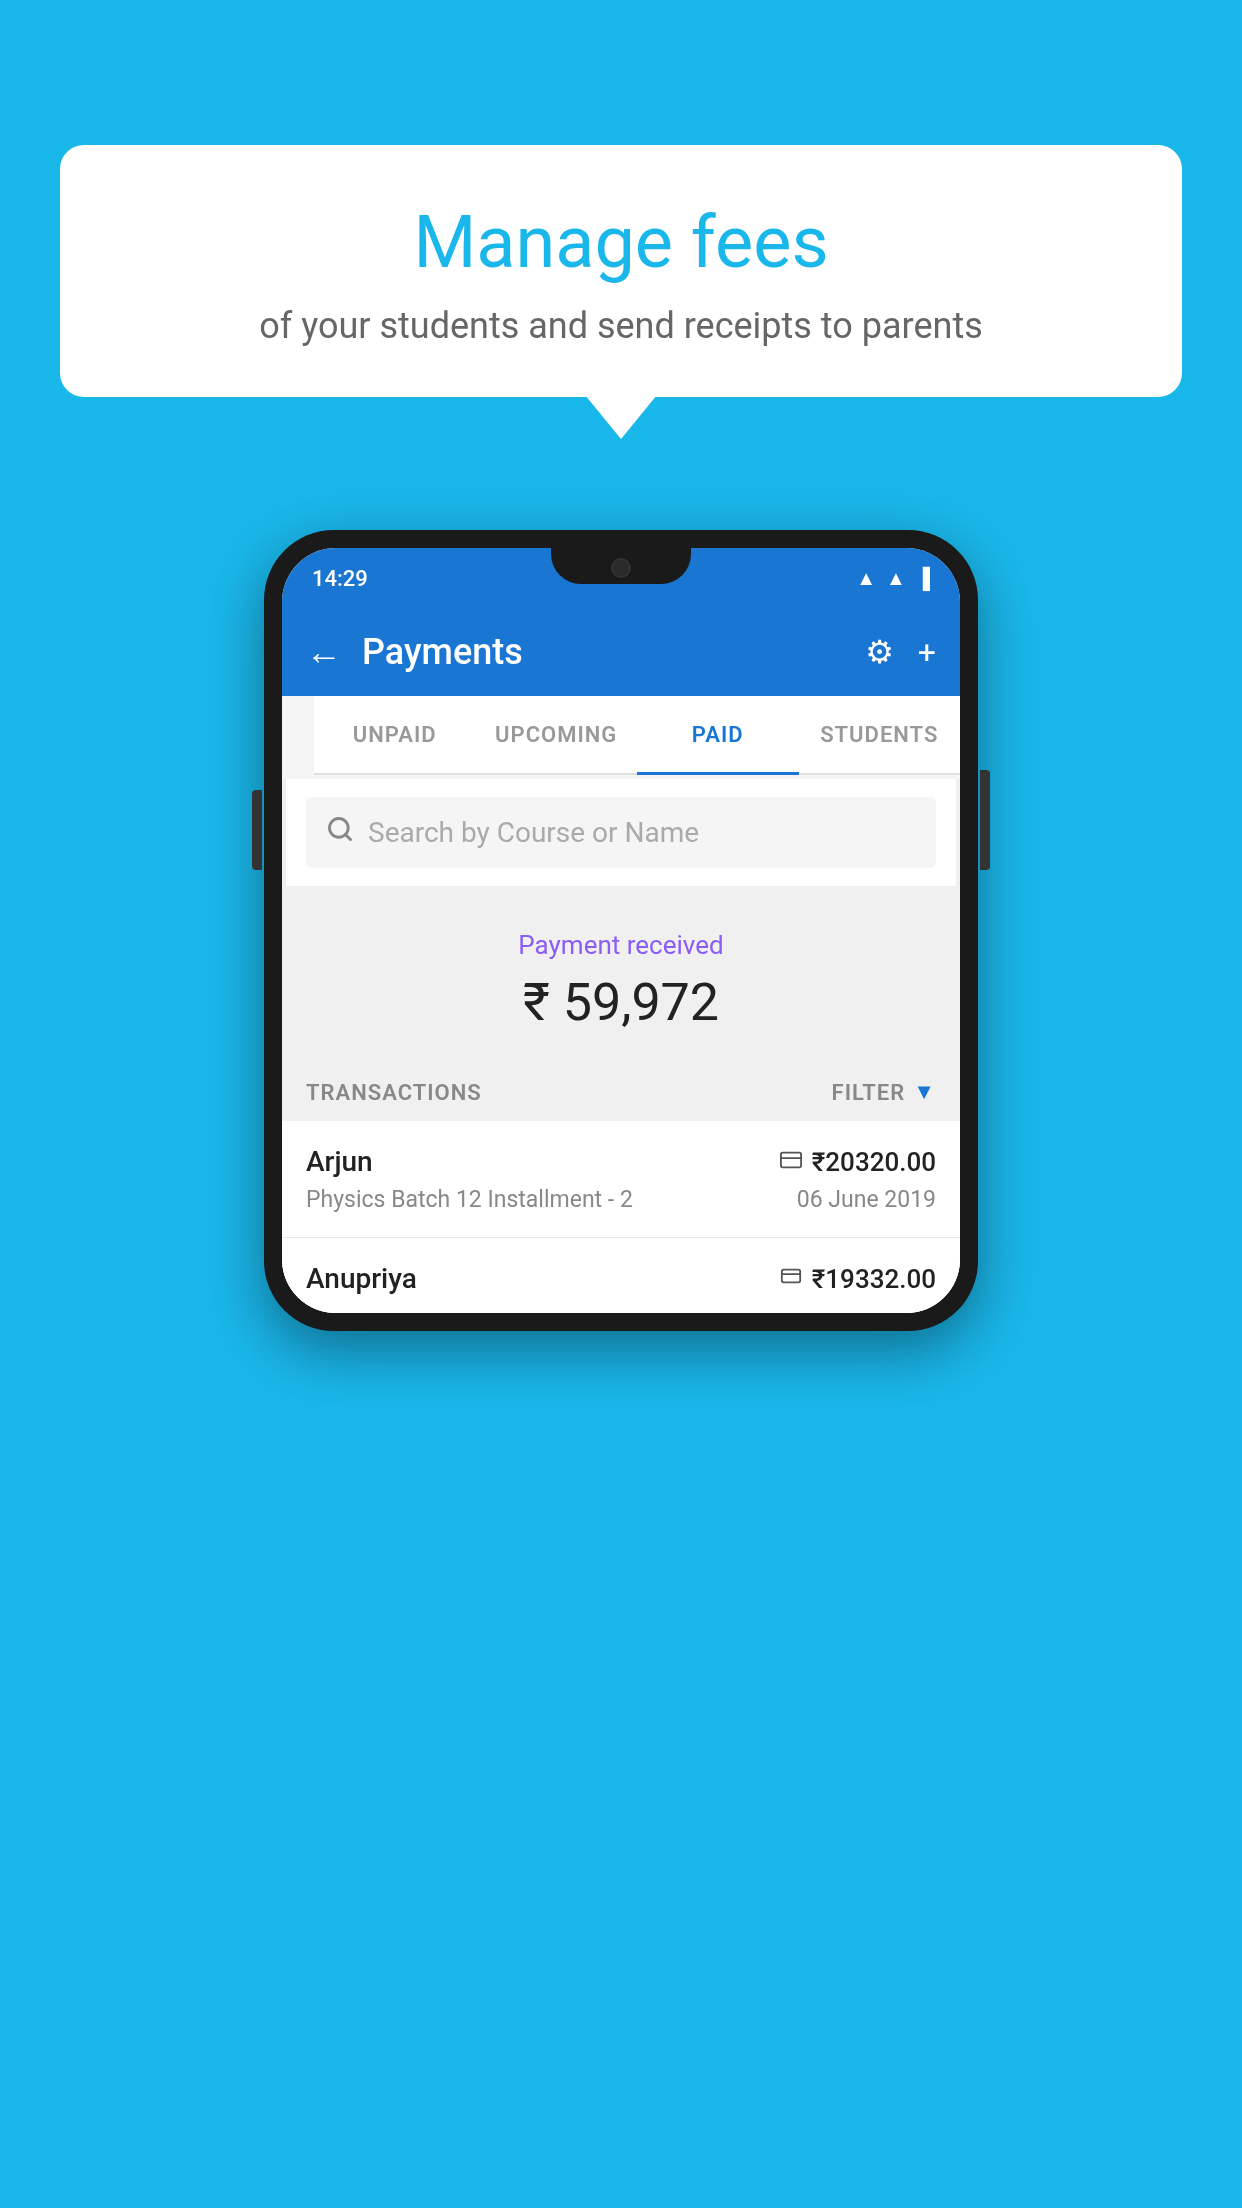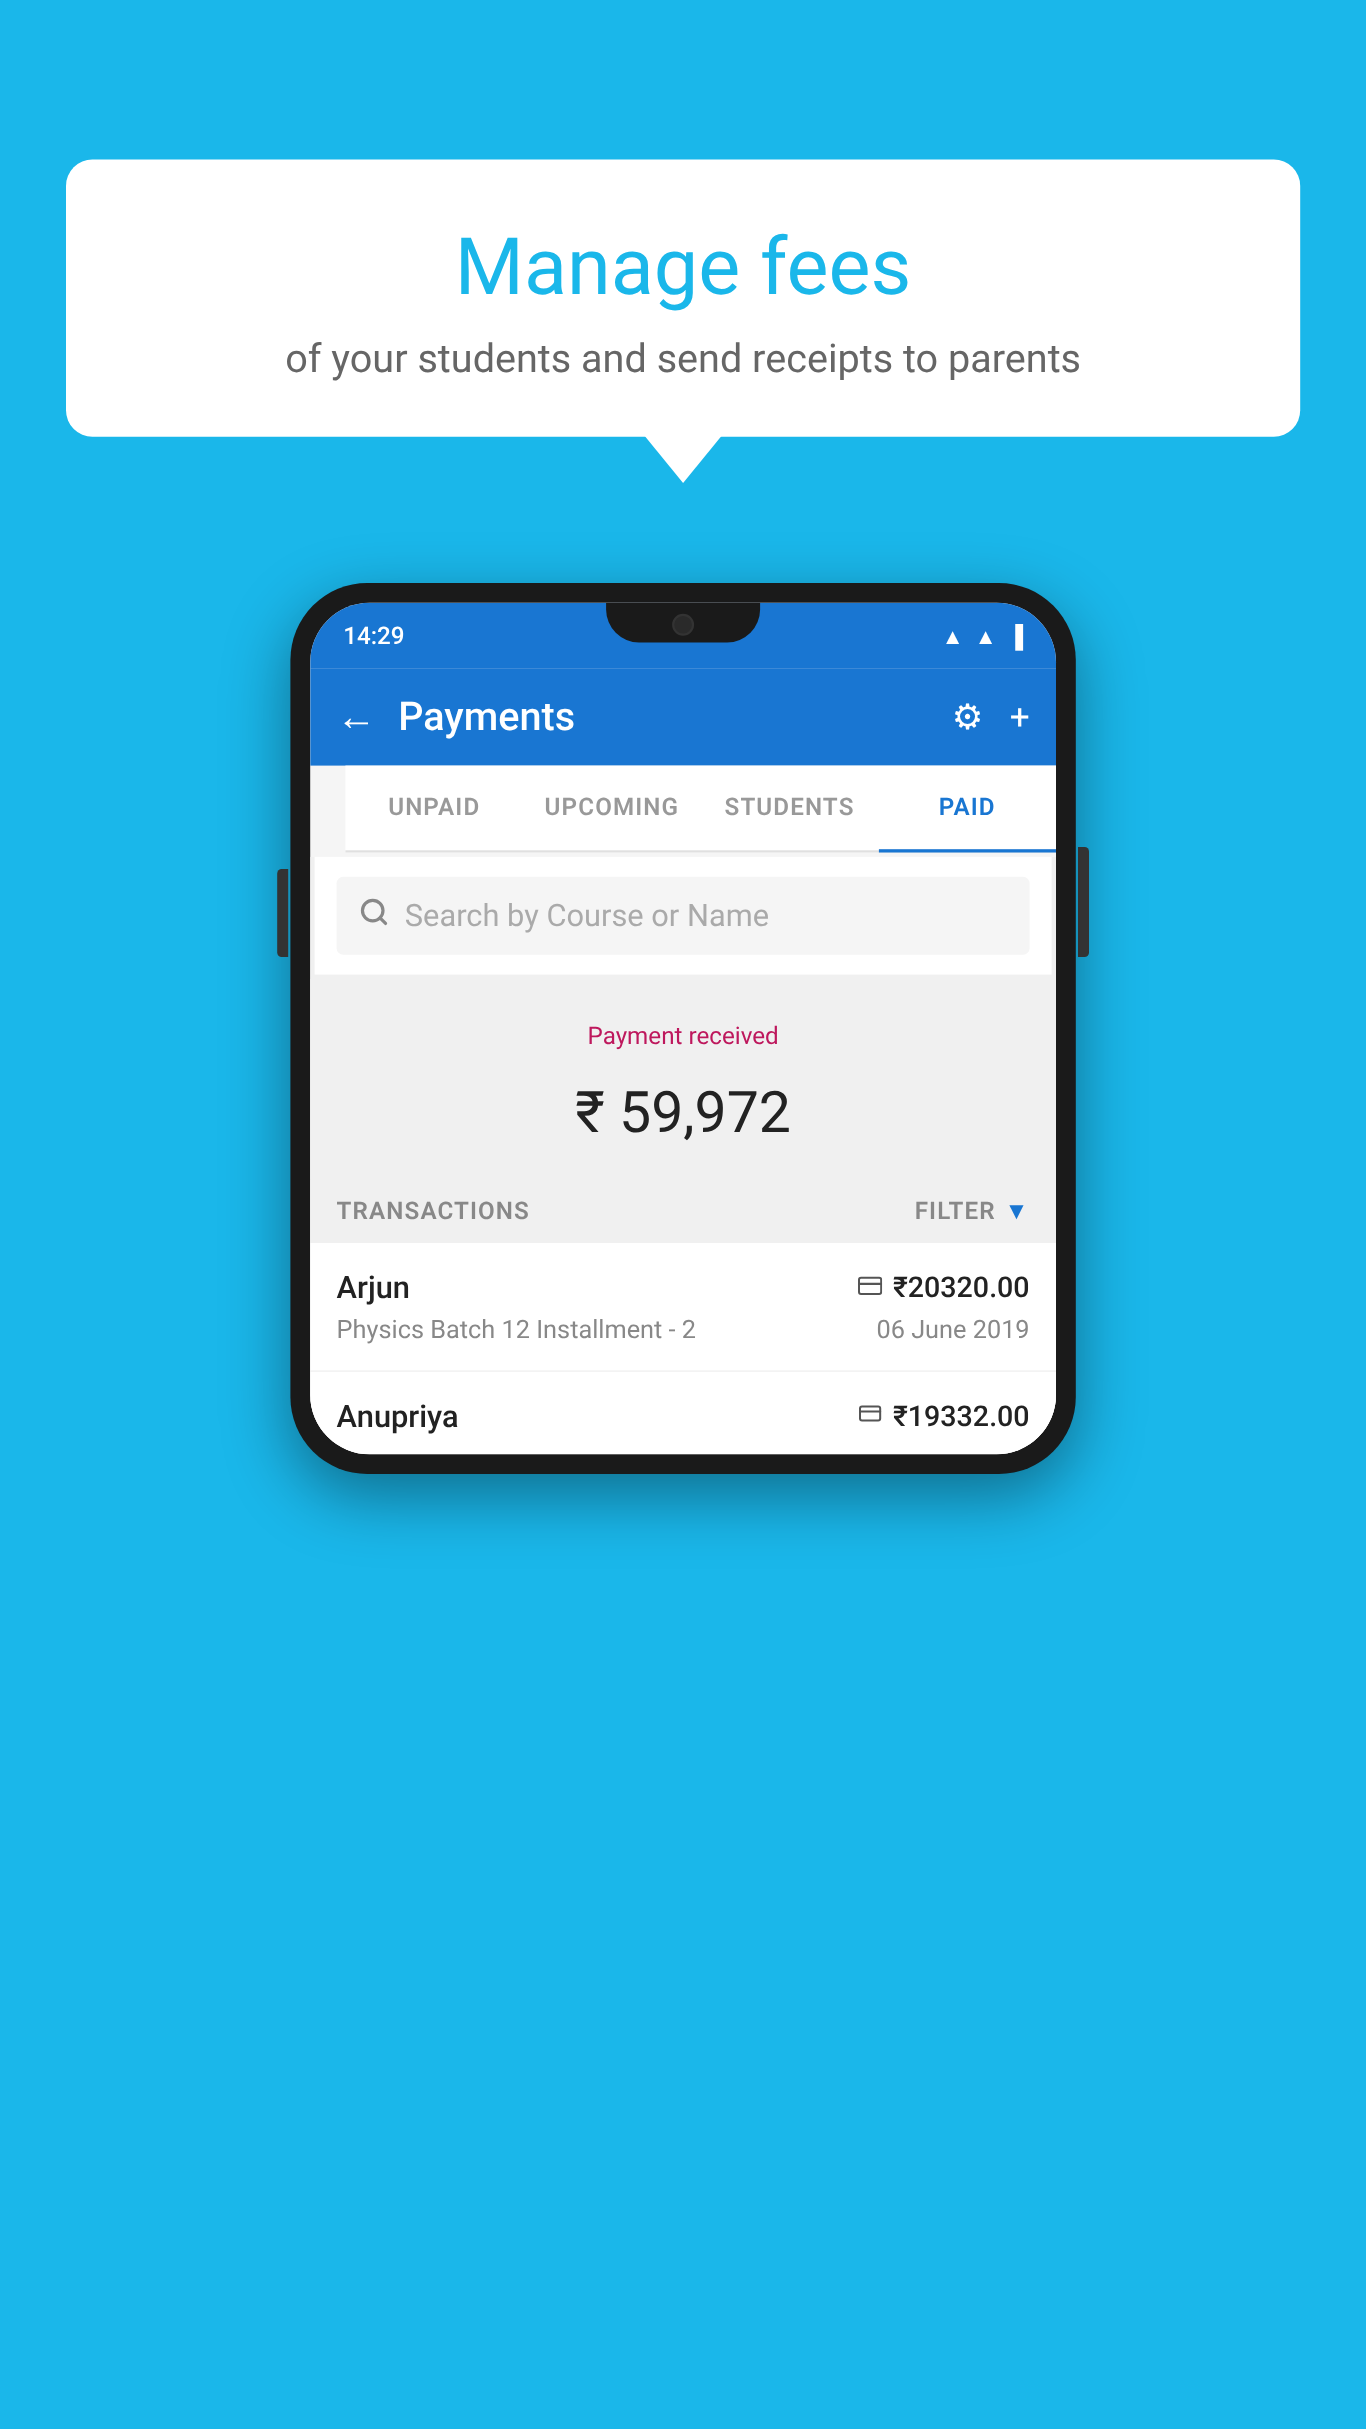--- a/index.html
+++ b/index.html
@@ -255,23 +255,23 @@
     }
 
     
     .payment-received-section {
       background: #f0f0f0;
       padding: 40px 30px 30px;
       text-align: center;
     }
 
     .payment-label {
-      font-size: 22px;
-      color: #be185d;
-      margin-bottom: 26px;
+      font-size: 26px;
+      color: #8b5cf6;
+      margin-bottom: 12px;
     }
 
     .payment-amount {
       font-size: 52px;
       font-weight: 400;
       color: #222;
     }
 
     
     .payment-cards {
@@ -432,22 +432,22 @@
         <span class="app-bar-title">Payments</span>
         <div class="app-bar-icons">
           <span class="gear-icon-btn">⚙</span>
           <span class="plus-icon-btn">+</span>
         </div>
       </div>
 
       <div class="tabs-bar">
         <div class="tab">UNPAID</div>
         <div class="tab">UPCOMING</div>
+        <div class="tab active">PAID</div>
         <div class="tab">STUDENTS</div>
-        <div class="tab active">PAID</div>
       </div>
 
       <div class="content-area">
 
         <div class="search-container">
           <div class="search-bar">
             <span class="search-icon-svg">
               <svg width="28" height="28" viewBox="0 0 24 24" fill="none" stroke="#888" stroke-width="2.5" stroke-linecap="round" stroke-linejoin="round">
                 <circle cx="11" cy="11" r="8"></circle>
                 <line x1="21" y1="21" x2="16.65" y2="16.65"></line>

